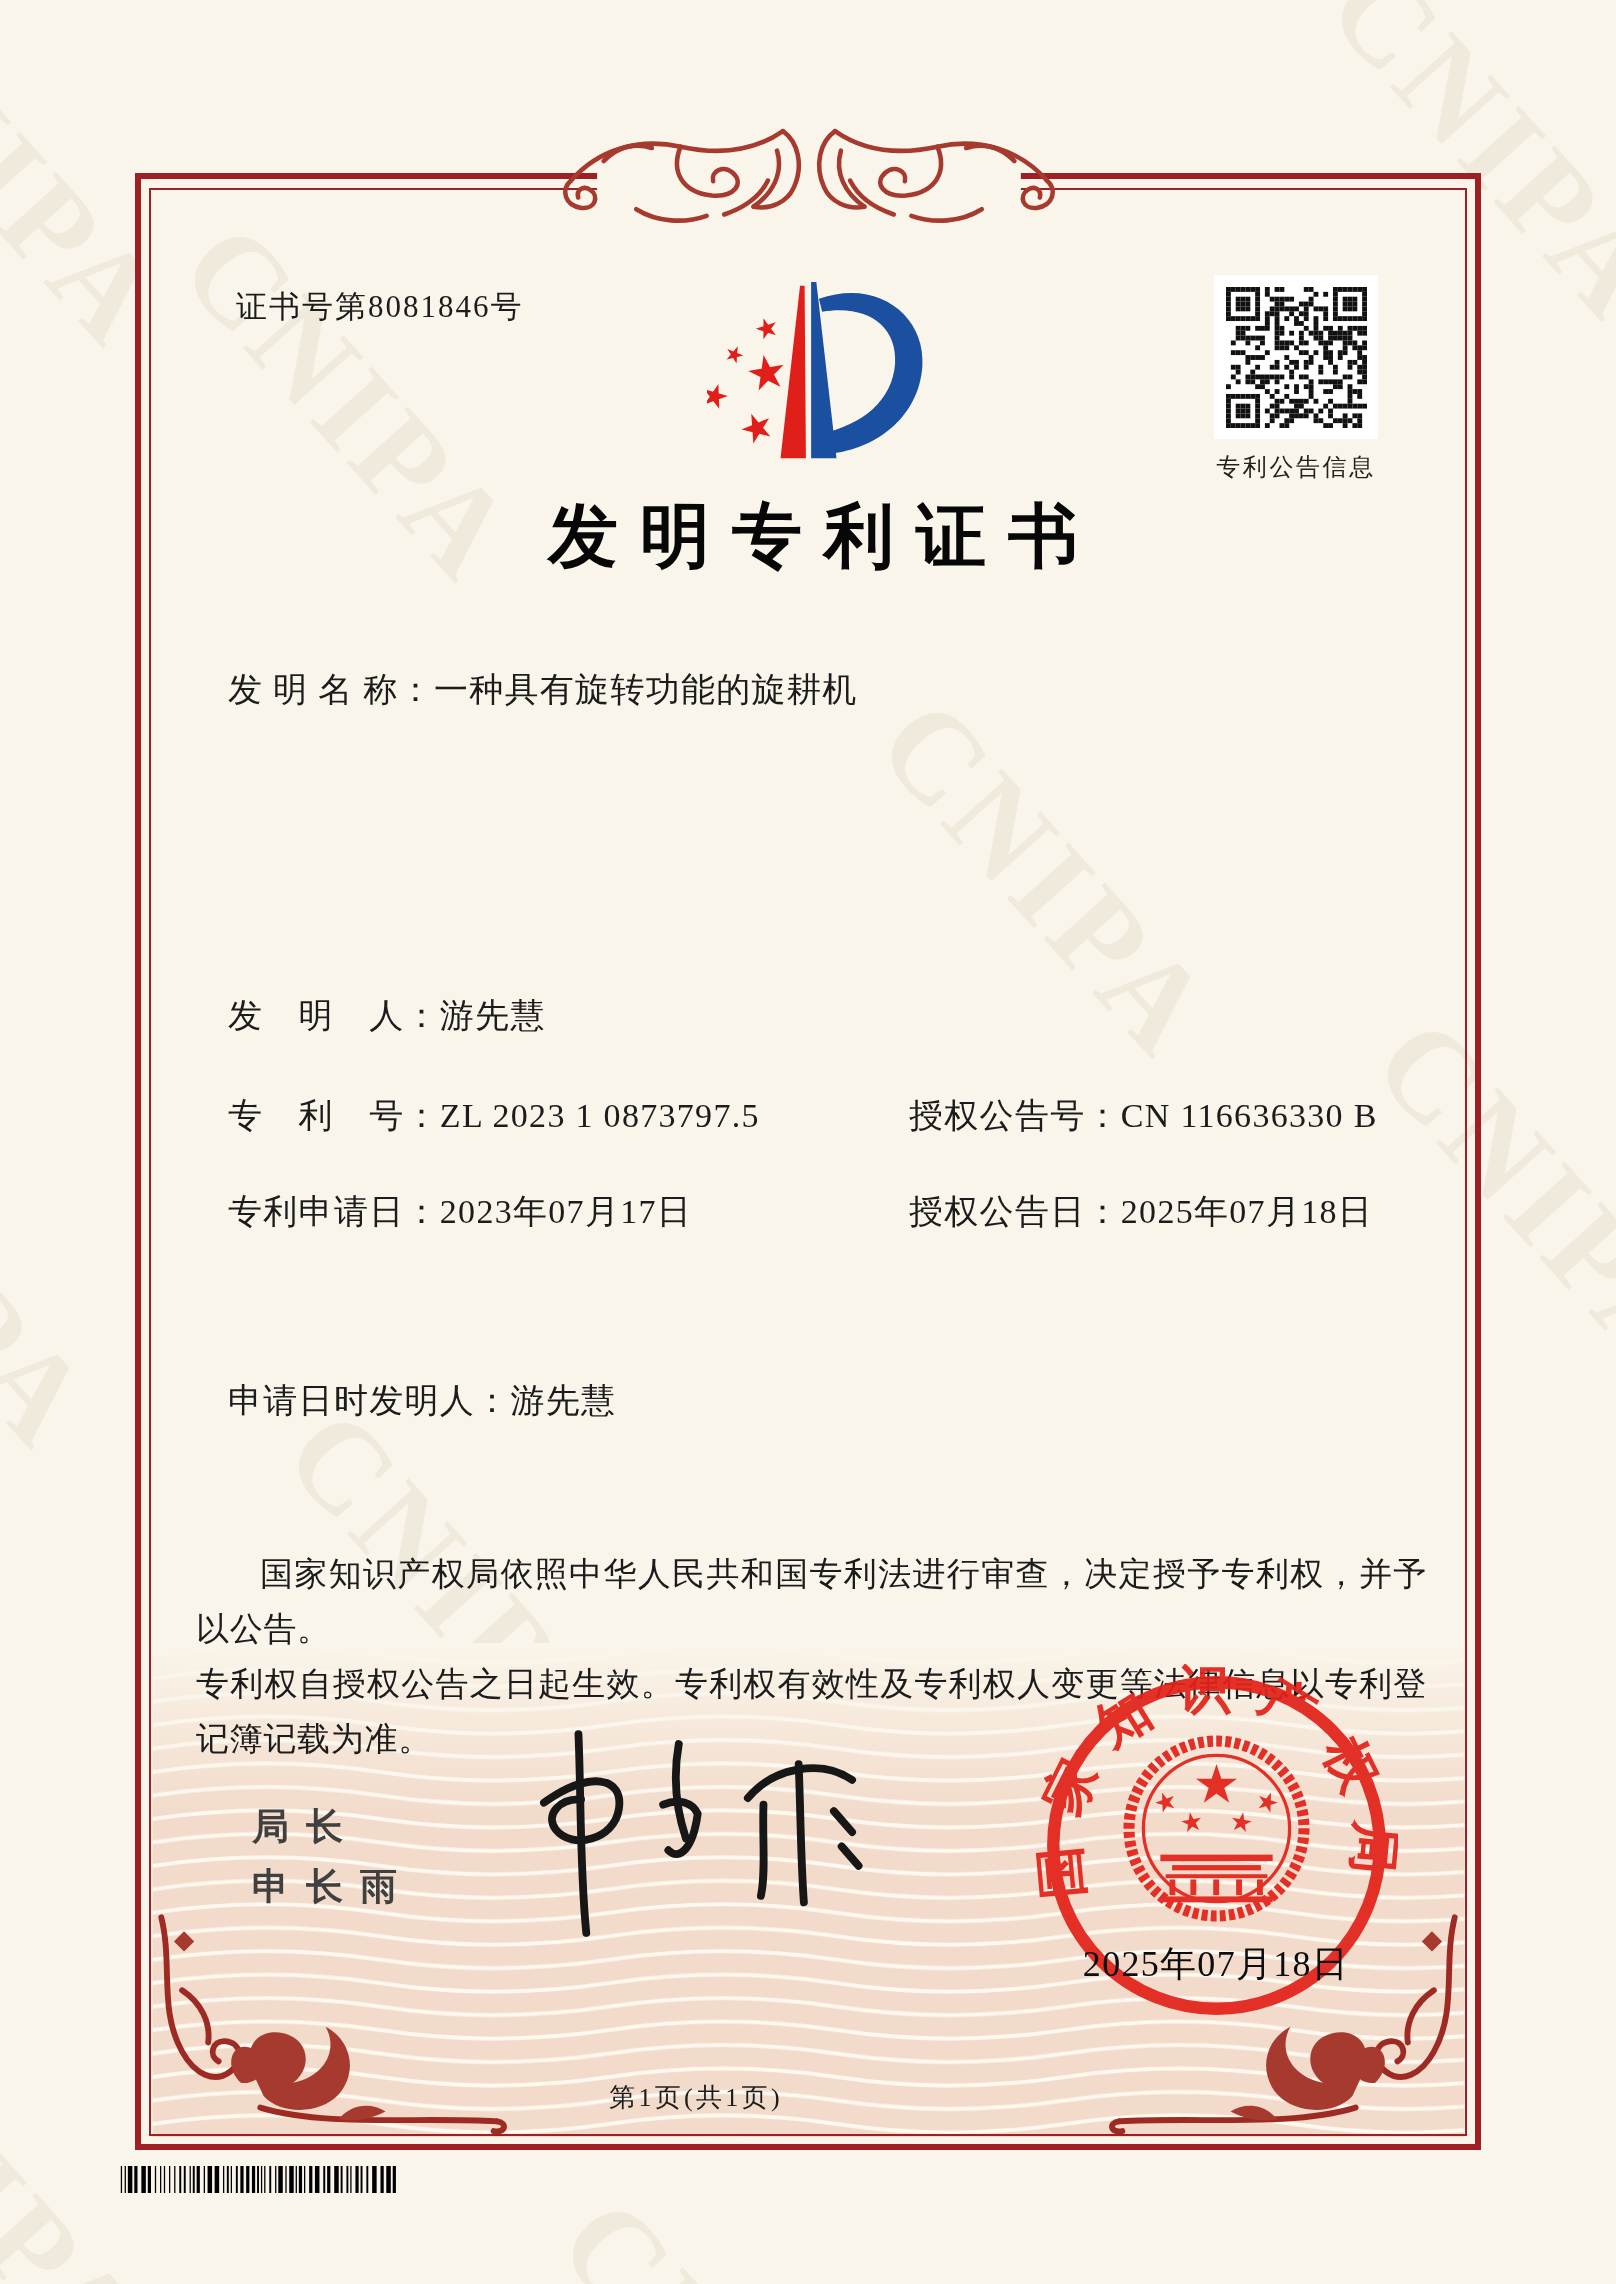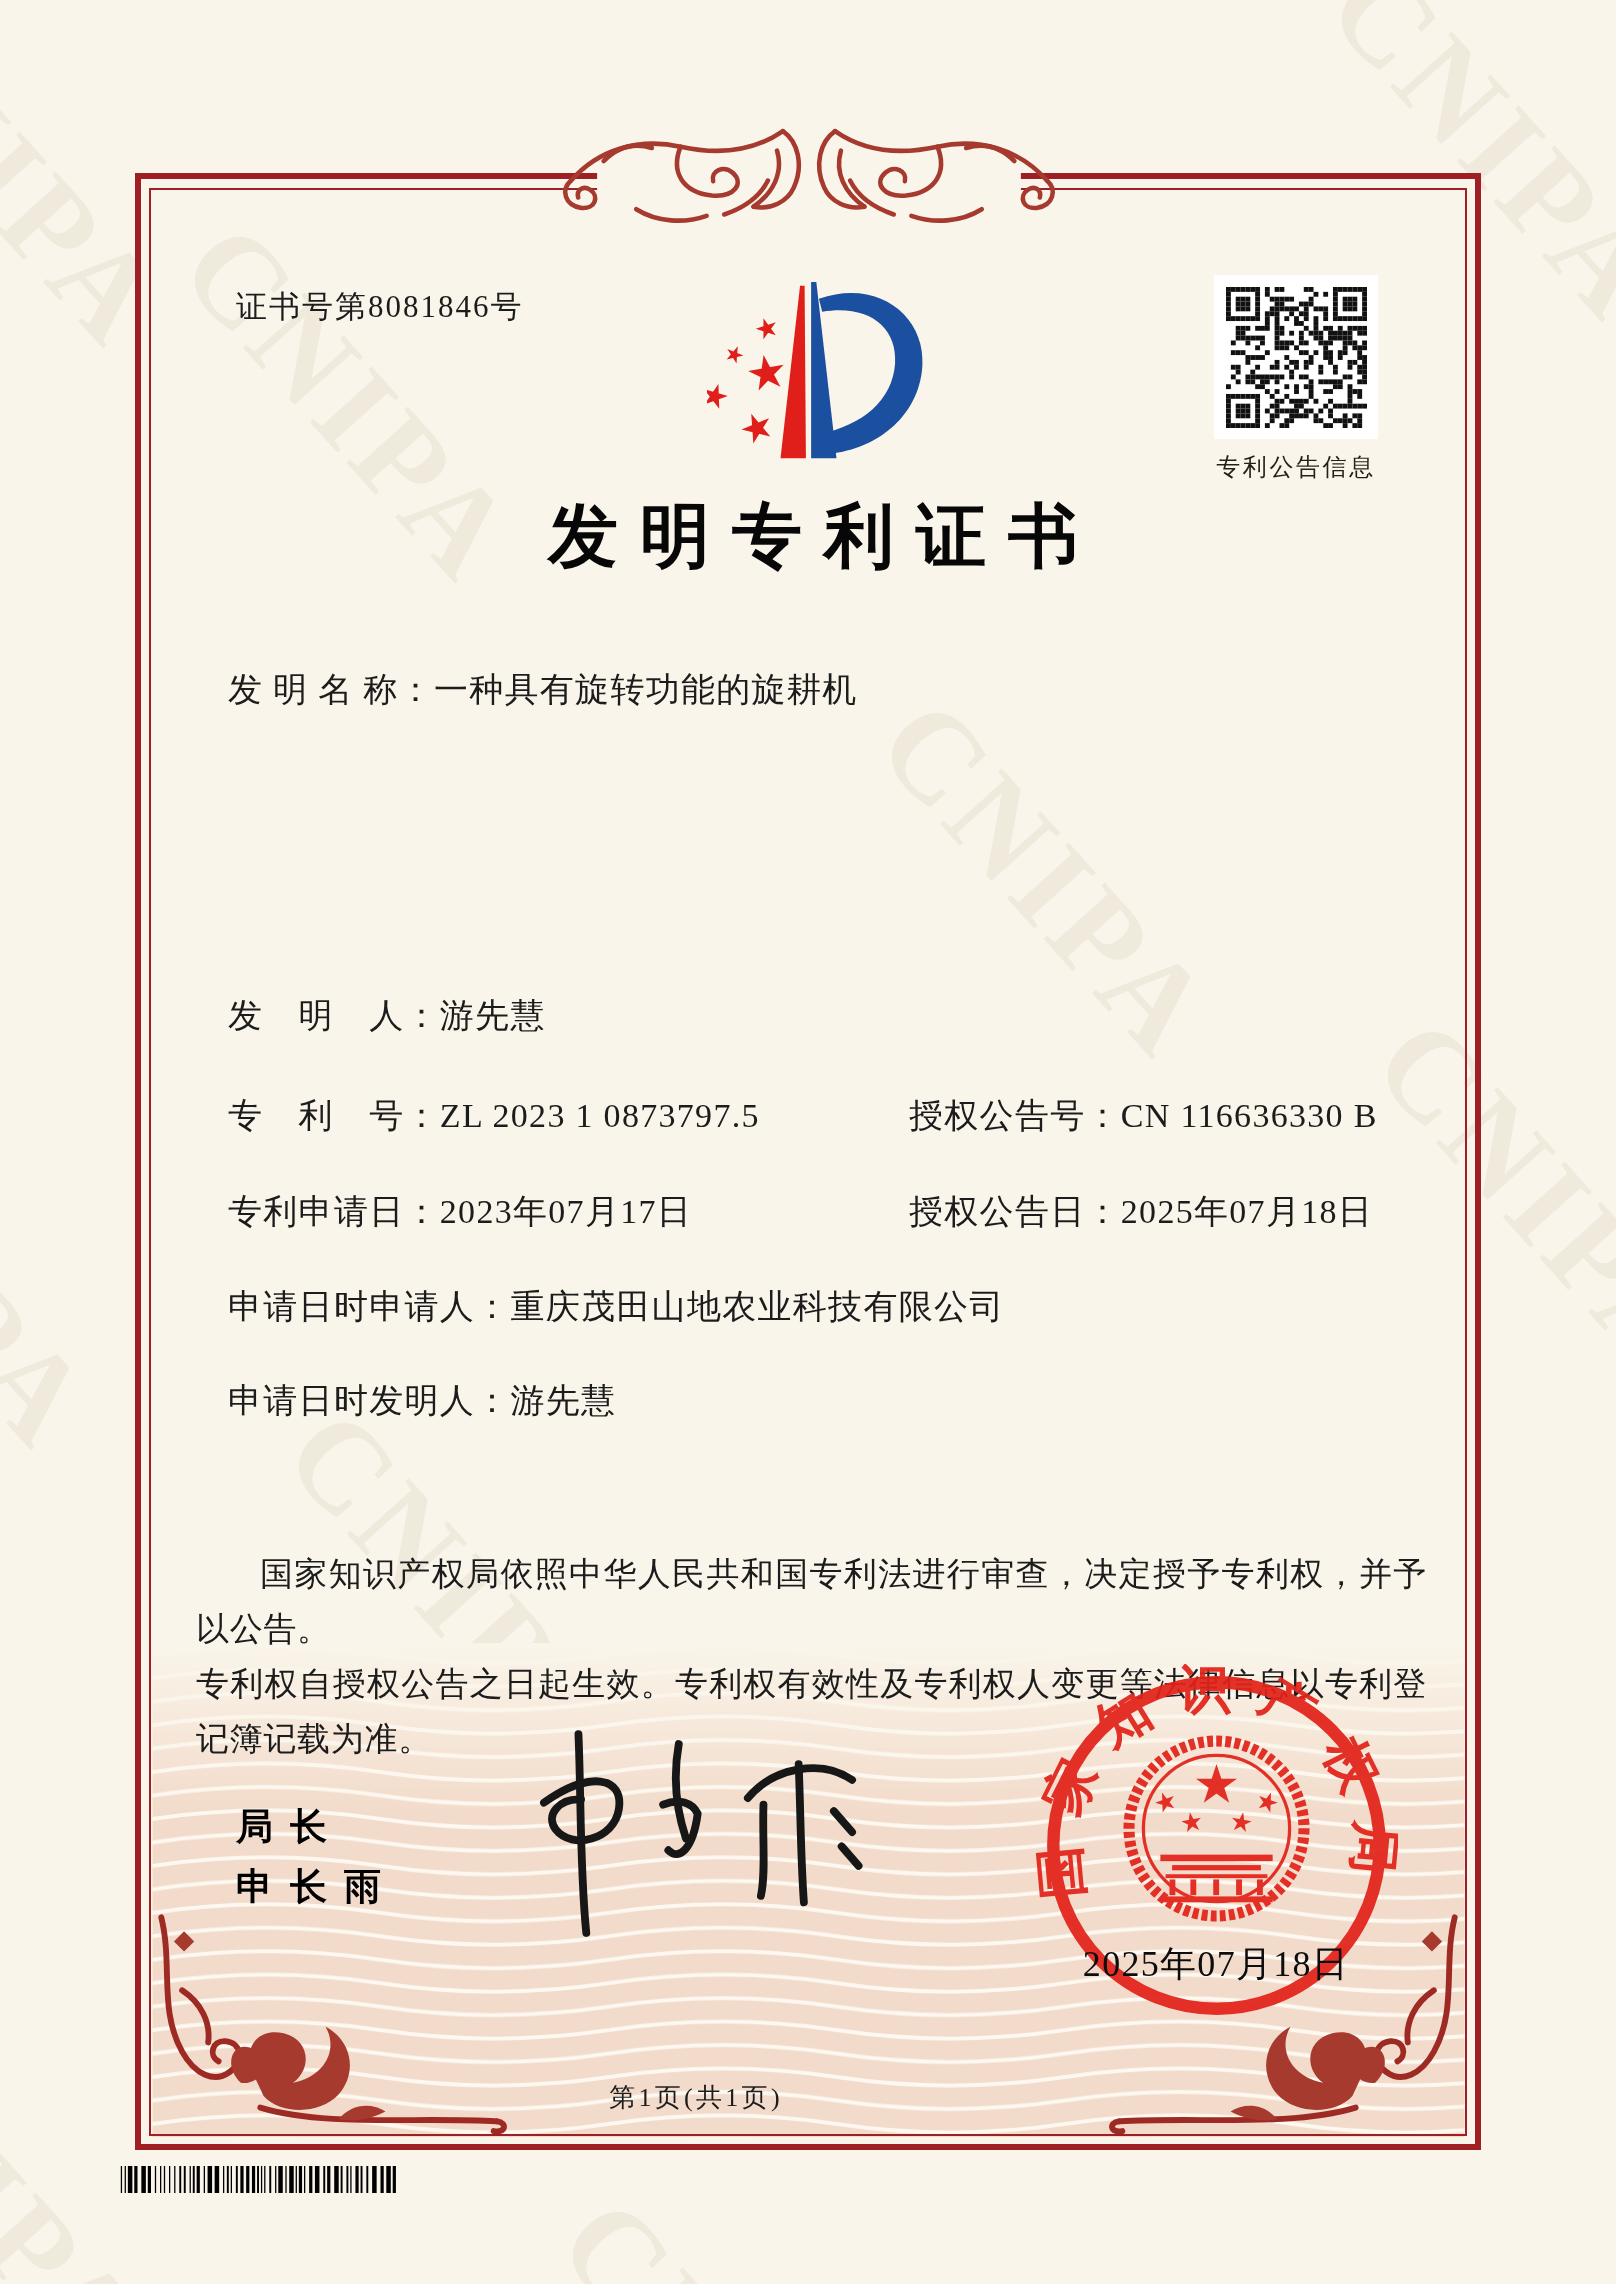--- a/index.html
+++ b/index.html
@@ -28,23 +28,23 @@
       font-size:24px;color:#251f1a;letter-spacing:2.6px;}
   .title{position:absolute;left:0;top:490px;width:1616px;text-align:center;
       font-size:70px;font-weight:bold;letter-spacing:22px;color:#070707;margin-left:16px;}
   .row{position:absolute;left:228px;width:1239px;font-size:34px;line-height:43px;white-space:nowrap;}
   .lab{white-space:pre;letter-spacing:1.3px;}
   .val{letter-spacing:1.3px;}
   .pair2{position:absolute;left:681px;top:0;}
   .statement{position:absolute;left:196px;top:1547px;width:1231px;font-size:33px;
       line-height:55px;letter-spacing:0.7px;text-align:justify;}
   .statement .s1{text-indent:64px;}
-  .officer-title,.officer-name{position:absolute;left:236px;
+  .officer-title,.officer-name{position:absolute;left:252px;
       font-family:"Liberation Sans","DejaVu Sans",sans-serif;font-weight:bold;
-      font-size:37px;letter-spacing:17px;color:#000000;}
+      font-size:37px;letter-spacing:17px;color:#404040;}
   .officer-title{top:1802px;}
   .officer-name{top:1862px;}
   .sig{position:absolute;left:469px;top:1695px;width:430px;height:274px;}
   .seal{position:absolute;left:1035px;top:1664px;width:363px;height:363px;opacity:.93;}
   .seal-date{position:absolute;left:1043px;top:1940px;width:346px;text-align:center;
       font-size:36px;color:#0d0d0d;letter-spacing:1.3px;}
   .footer-page{position:absolute;left:0;top:2080px;width:1392px;text-align:center;
       font-size:26px;letter-spacing:3.3px;}
   .barcode{position:absolute;left:119px;top:2166px;width:280px;height:27px;}
   .flourish-top{position:absolute;left:558px;top:110px;width:502px;height:134px;}
@@ -560,23 +560,20 @@
     <span class="lab">发　明　人：</span><span class="val">游先慧</span>
   </div>
   <div class="row" style="top:1094px">
     <span><span class="lab">专　利　号：</span><span class="val">ZL 2023 1 0873797.5</span></span>
     <span class="pair2"><span class="lab">授权公告号：</span><span class="val">CN 116636330 B</span></span>
   </div>
   <div class="row" style="top:1190px">
     <span><span class="lab">专利申请日：</span><span class="val">2023年07月17日</span></span>
     <span class="pair2"><span class="lab">授权公告日：</span><span class="val">2025年07月18日</span></span>
   </div>
-  <div class="row" style="top:1285px">
-    <span class="lab">申请日时申请人：</span><span class="val">重庆茂田山地农业科技有限公司</span>
-  </div>
   <div class="row" style="top:1379px">
     <span class="lab">申请日时发明人：</span><span class="val">游先慧</span>
   </div>
 
   <div class="statement">
     <div class="s1">国家知识产权局依照中华人民共和国专利法进行审查，决定授予专利权，并予以公告。</div>
     <div class="s2">专利权自授权公告之日起生效。专利权有效性及专利权人变更等法律信息以专利登记簿记载为准。</div>
   </div>
 
   <div class="officer-title">局长</div>

